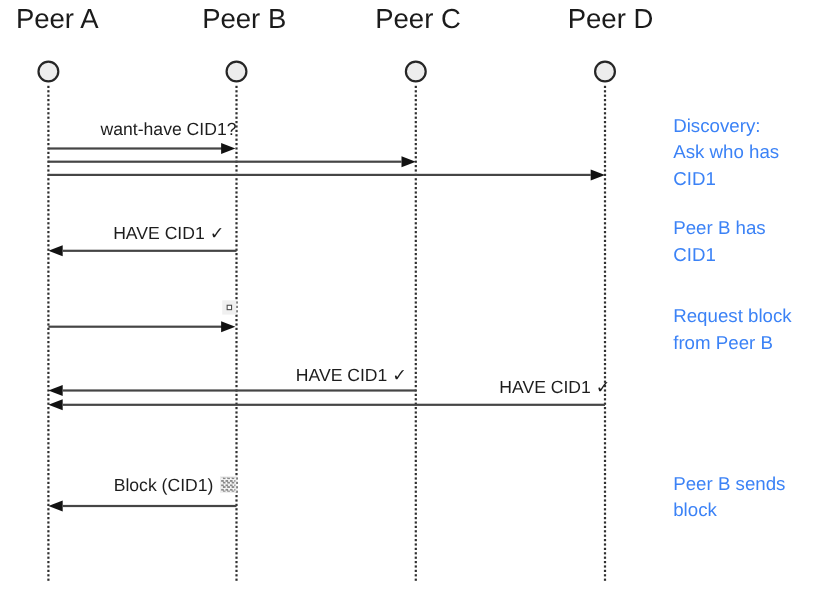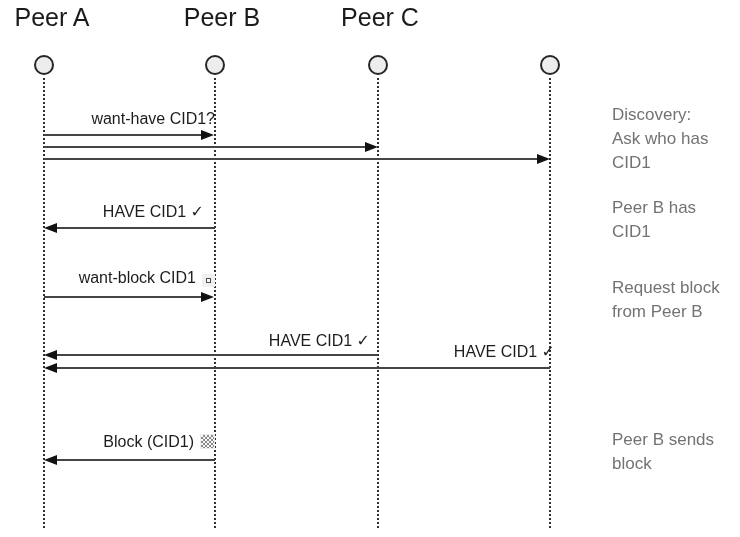--- a/index.html
+++ b/index.html
@@ -103,32 +103,33 @@
     background-image: conic-gradient(#8a8a8a 25%, #f6f6f6 25% 50%, #8a8a8a 50% 75%, #f6f6f6 75%);
     background-size: 4px 4px;
   }
 
   .annotation {
     position: absolute;
     left: 612px;
     width: 126px;
     font-size: 17px;
     line-height: 24px;
-    color: #737373;
+    color: #3b82f6;
     white-space: pre-line;
   }
 </style>
 </head>
 <body>
 
 <div class="canvas">
 
   <div class="peer-name" style="left:52px">Peer A</div>
   <div class="peer-name" style="left:222px">Peer B</div>
   <div class="peer-name" style="left:380px">Peer C</div>
+  <div class="peer-name" style="left:555px">Peer D</div>
 
   <div class="node-circle" style="left:44px"></div>
   <div class="node-circle" style="left:215px"></div>
   <div class="node-circle" style="left:378px"></div>
   <div class="node-circle" style="left:550px"></div>
 
   <div class="lifeline" style="left:44px"></div>
   <div class="lifeline" style="left:215px"></div>
   <div class="lifeline" style="left:378px"></div>
   <div class="lifeline" style="left:550px"></div>
@@ -145,21 +146,21 @@
   <div class="msg-line" style="left:44px; top:158px; width:493px"></div>
   <div class="arrow-head right" style="left:537px; top:154px"></div>
 
   <div class="msg-label right" style="left:44px; width:160px; top:202px">
     <span>HAVE CID1 ✓</span>
   </div>
   <div class="arrow-head left" style="left:44px; top:223px"></div>
   <div class="msg-line" style="left:57px; top:227px; width:158px"></div>
 
   <div class="msg-label center" style="left:44px; width:171px; top:269px">
-    <span>want-block CID1</span><span class="icon-small-square">
+    <span class="icon-small-square">
         <span class="inner-sq"></span>
       </span>
   </div>
   <div class="msg-line" style="left:44px; top:296px; width:158px"></div>
   <div class="arrow-head right" style="left:201px; top:292px"></div>
 
   <div class="msg-label right" style="left:210px; width:160px; top:331px">
     <span>HAVE CID1 ✓</span>
   </div>
   <div class="arrow-head left" style="left:44px; top:350px"></div>

